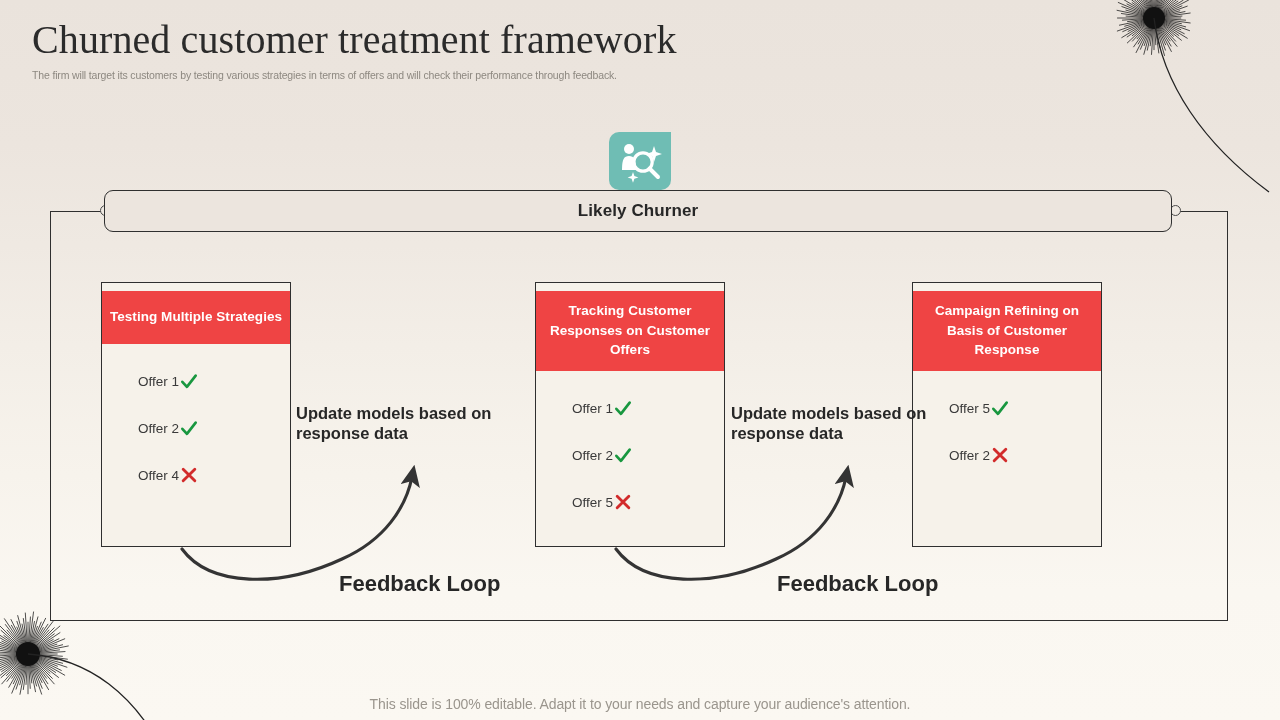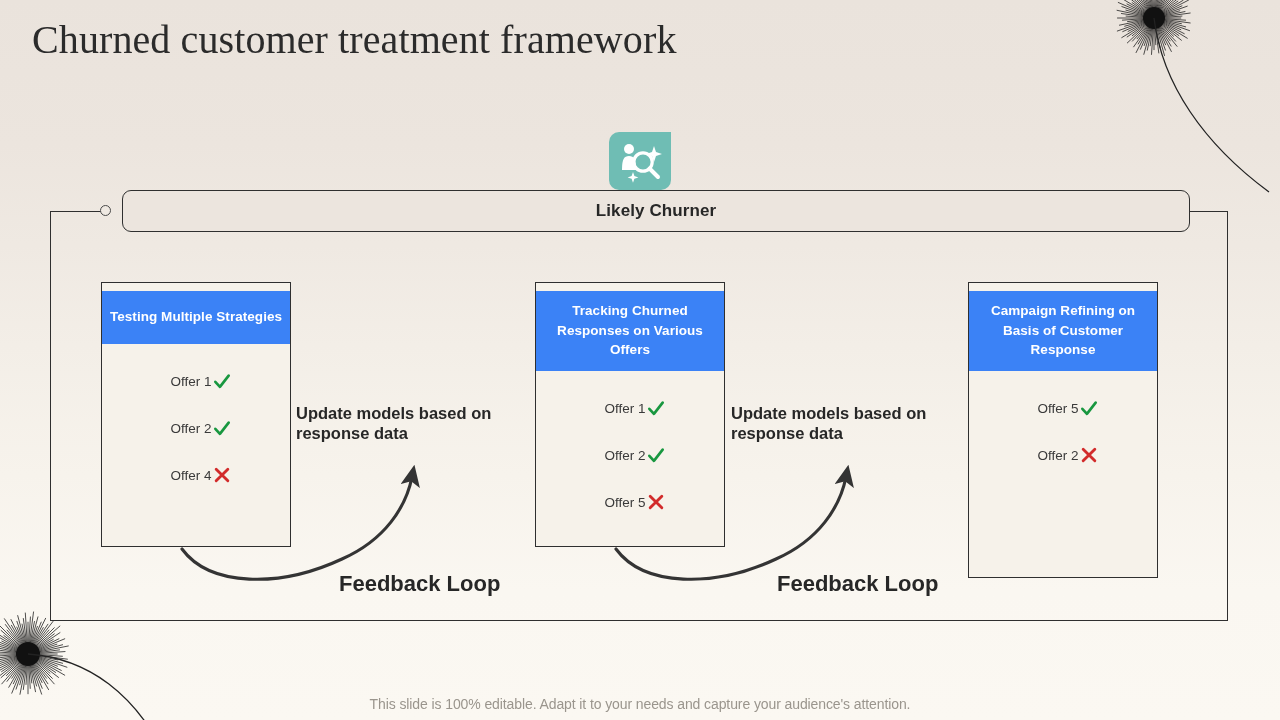--- a/index.html
+++ b/index.html
@@ -103,21 +103,21 @@
     border-radius: 50%;
     background: #efe9e2;
     box-sizing: border-box;
   }
   #dot-left  { left: 100px; }
   #dot-right { left: 1170px; }
 
   
   #churner-banner {
     position: absolute;
-    left: 122px;
+    left: 104px;
     top: 190px;
     width: 1068px;
     height: 42px;
     border: 1.4px solid #2f2f2f;
     border-radius: 9px;
     background: #ece5de;
     box-sizing: border-box;
     display: flex;
     align-items: center;
     justify-content: center;
@@ -134,43 +134,43 @@
     position: absolute;
     top: 282px;
     width: 190px;
     border: 1.4px solid #2f2f2f;
     box-sizing: border-box;
     background: #f6f2ea;
     padding-top: 8px;
   }
   #card-0 { left: 101px; height: 265px; }
   #card-1 { left: 535px; height: 265px; }
-  #card-2 { left: 968px; height: 296px; }
+  #card-2 { left: 912px; height: 265px; }
 
   .card-header {
-    background: #3b82f6;
+    background: #ef4444;
     color: #ffffff;
     font-size: 13.5px;
     font-weight: bold;
     line-height: 1.45;
     text-align: center;
     padding: 10px 6px 11px 6px;
     letter-spacing: 0.05px;
   }
   #card-0 .card-header { padding: 16px 6px 17px 6px; }
   #card-1 .card-header { padding: 10px 6px 11px 6px; }
   #card-2 .card-header { padding: 10px 4px 11px 4px; }
 
   .card-body {
     padding: 14px 14px 10px 14px;
   }
   .offer-row {
     display: flex;
     align-items: center;
-    justify-content: center;
+    justify-content: flex-start;
     height: 47px;
     padding: 0 12px 0 22px;
   }
   .offer-label {
     font-size: 13.5px;
     color: #3a3a3a;
   }
   .status-icon { width: 20px; height: 20px; display: block; }
 
   
@@ -412,20 +412,21 @@
         <line x1="68.86549696282262" y1="80.6343677458871" x2="102.69558352758833" y2="73.90514513863077" stroke="#161616" stroke-width="0.75"></line>
         <line x1="68.94011402961667" y1="81.08631665445964" x2="93.96701503029557" y2="77.79146263084776" stroke="#161616" stroke-width="0.75"></line>
         <line x1="68.98501246267023" y1="81.542178095389" x2="99.4482198763973" y2="79.5455139930345" stroke="#161616" stroke-width="0.75"></line>
       </g>
     <circle cx="62" cy="82" r="12" fill="#111"></circle>
     <path d="M62 82 C 120 86, 172 120, 205 196" stroke="#222" stroke-width="1.3" fill="none"></path>
   </svg>
 
   <div id="header">
     <h1 id="page-title">Churned customer treatment framework</h1>
+    <p id="page-subtitle">The firm will target its customers by testing various strategies in terms of offers and will check their performance through feedback.</p>
   </div>
 
   <div id="top-icon">
     <svg width="62" height="58" viewBox="0 0 62 58">
 
       <circle cx="20" cy="17" r="5" fill="#ffffff"></circle>
       <path d="M13 38 C13 27, 15 24, 20 24 C25 24, 27 27, 27 38 Z" fill="#ffffff"></path>
 
       <circle cx="34" cy="30" r="9.2" fill="none" stroke="#ffffff" stroke-width="3.2"></circle>
       <line x1="40.5" y1="36.5" x2="49" y2="45" stroke="#ffffff" stroke-width="4" stroke-linecap="round"></line>
@@ -463,21 +464,21 @@
       <div class="offer-row">
         <span class="offer-label">Offer 4</span>
         <svg class="status-icon" viewBox="0 0 24 24">
             <path d="M5 5 L19 19 M19 5 L5 19" stroke="#d22b2b" stroke-width="3.4" stroke-linecap="round"></path>
           </svg>
       </div>
     </div>
   </div>
 
   <div class="card" id="card-1">
-    <div class="card-header">Tracking Churned Responses on Various Offers</div>
+    <div class="card-header">Tracking Customer Responses on Customer Offers</div>
     <div class="card-body">
       <div class="offer-row">
         <span class="offer-label">Offer 1</span>
         <svg class="status-icon" viewBox="0 0 24 24">
             <path d="M4 13 L9.5 19 L20 5.5" stroke="#18973f" stroke-width="3.2" fill="none" stroke-linecap="round" stroke-linejoin="round"></path>
           </svg>
       </div>
       <div class="offer-row">
         <span class="offer-label">Offer 2</span>
         <svg class="status-icon" viewBox="0 0 24 24">

